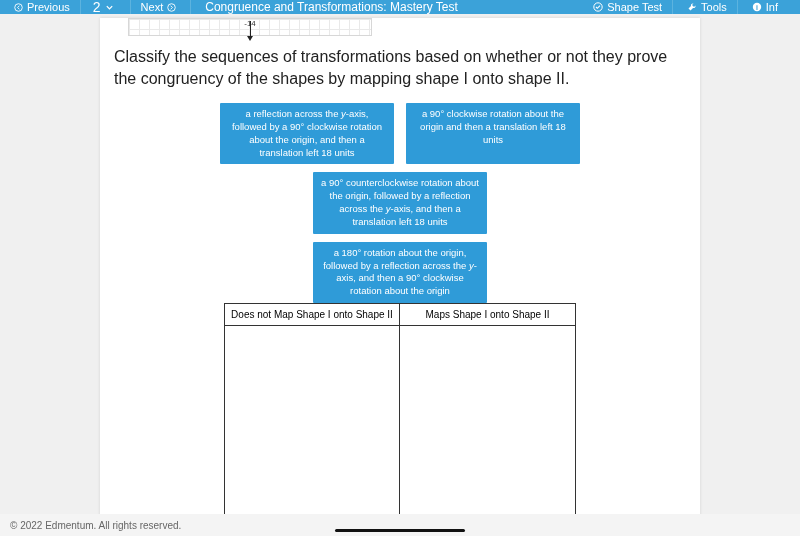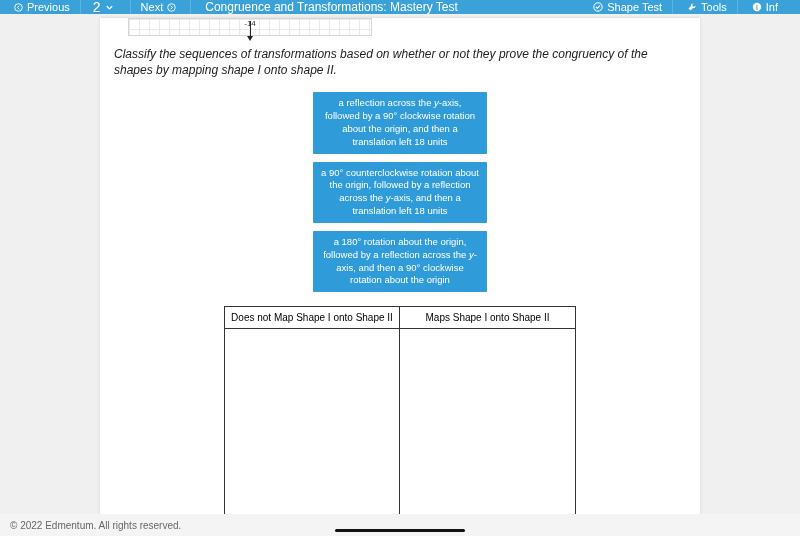--- a/index.html
+++ b/index.html
@@ -82,33 +82,31 @@
     content: "";
     position: absolute;
     bottom: -4px;
     left: -3px;
     border-left: 3.5px solid transparent;
     border-right: 3.5px solid transparent;
     border-top: 5px solid #222;
   }
 
   .instr {
-    font-size: 12px;
+    font-size: 16px;
     color: #222;
     margin: 10px 4px 14px 4px;
     line-height: 1.35;
-    font-style: italic;
   }
 
   .cards {
     display: flex;
     flex-direction: column;
     gap: 8px;
     align-items: center;
-    margin-bottom: 14px;
   }
   .row2 {
     display: flex;
     gap: 12px;
     justify-content: center;
   }
   .card {
     background: #2f9bd8;
     color: #fff;
     font-size: 9.5px;
@@ -219,20 +217,21 @@
   <div class="gridbox">
     <span class="axis-label">-14</span>
     <div class="axis-arrow"></div>
   </div>
 
   <p class="instr">Classify the sequences of transformations based on whether or not they prove the congruency of the shapes by mapping shape I onto shape II.</p>
 
   <div class="cards">
     <div class="row2">
       <div class="card">a reflection across the <span class="it">y</span>-axis, followed by a 90° clockwise rotation about the origin, and then a translation left 18 units</div>
+      <div class="card">a 90° clockwise rotation about the origin and then a translation left 18 units</div>
     </div>
     <div class="row2">
       <div class="card">a 90° counterclockwise rotation about the origin, followed by a reflection across the <span class="it">y</span>-axis, and then a translation left 18 units</div>
     </div>
     <div class="row2">
       <div class="card">a 180° rotation about the origin, followed by a reflection across the <span class="it">y</span>-axis, and then a 90° clockwise rotation about the origin</div>
     </div>
   </div>
 
   <div class="buckets">

